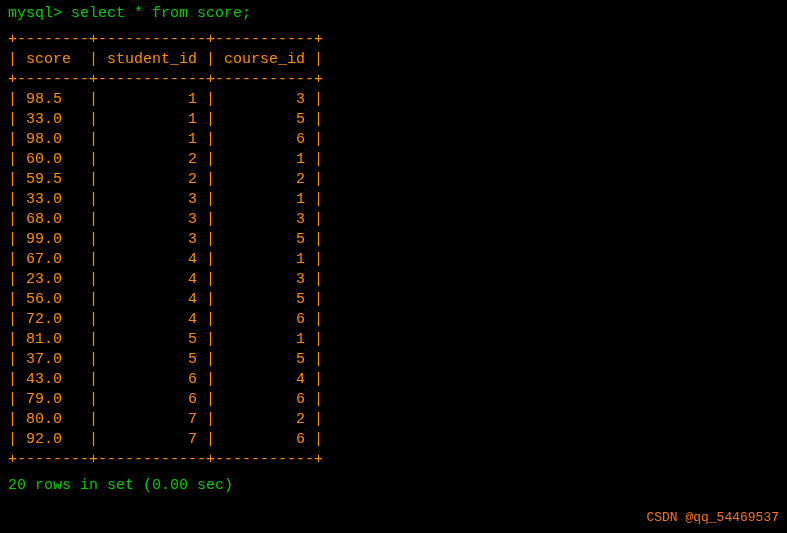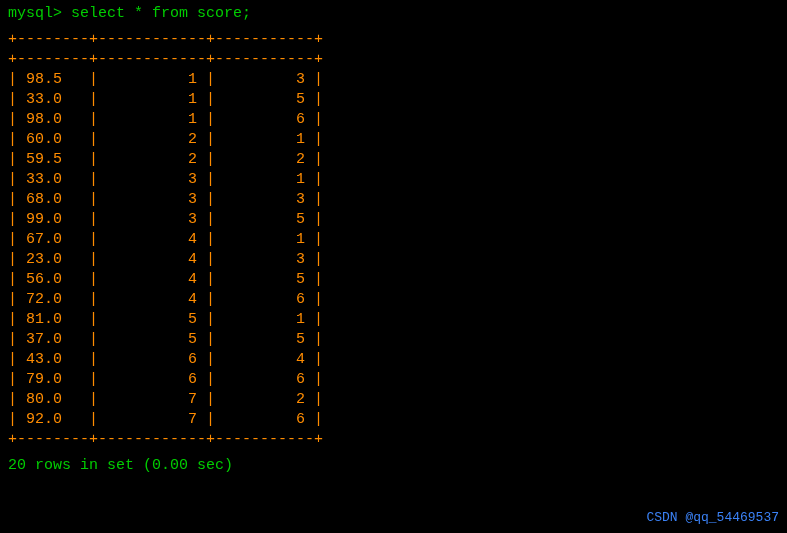--- a/index.html
+++ b/index.html
@@ -60,35 +60,36 @@
     .result-line {
       color: #00cc00;
       margin-top: 6px;
       line-height: 20px;
     }
 
     .watermark {
       position: absolute;
       bottom: 8px;
       right: 8px;
-      color: #3b82f6;
+      color: #f97316;
       font-size: 13px;
       font-family: 'Courier New', Courier, monospace;
     }
   </style>
 </head>
 <body>
 
 <div class="terminal">
   <div class="command-line">
     <span class="prompt">mysql&gt;</span><span class="cmd-text"> select * from score;</span>
   </div>
 
   <div class="table-container">
     <div class="separator-line">+--------+------------+-----------+</div>
+    <div class="table-line">| score  | student_id | course_id |</div>
     <div class="separator-line">+--------+------------+-----------+</div>
     <div id="table-rows">
         <div class="table-line">| 98.5   |          1 |         3 |</div>
         <div class="table-line">| 33.0   |          1 |         5 |</div>
         <div class="table-line">| 98.0   |          1 |         6 |</div>
         <div class="table-line">| 60.0   |          2 |         1 |</div>
         <div class="table-line">| 59.5   |          2 |         2 |</div>
         <div class="table-line">| 33.0   |          3 |         1 |</div>
         <div class="table-line">| 68.0   |          3 |         3 |</div>
         <div class="table-line">| 99.0   |          3 |         5 |</div>

